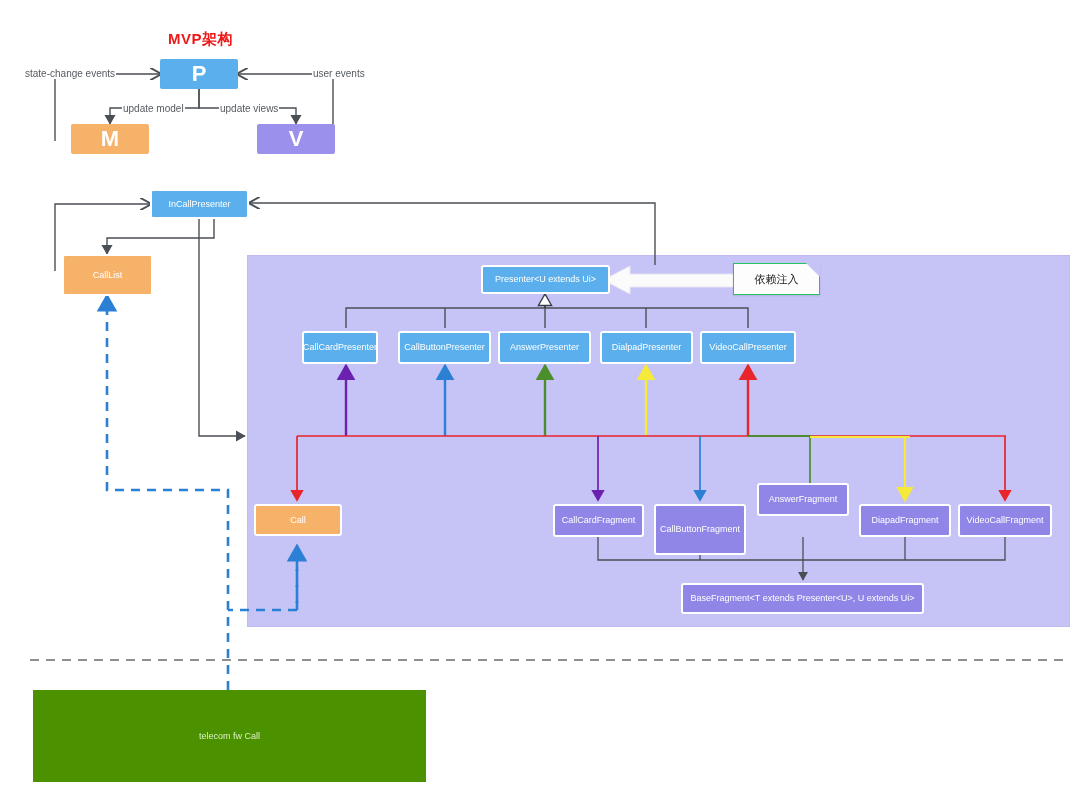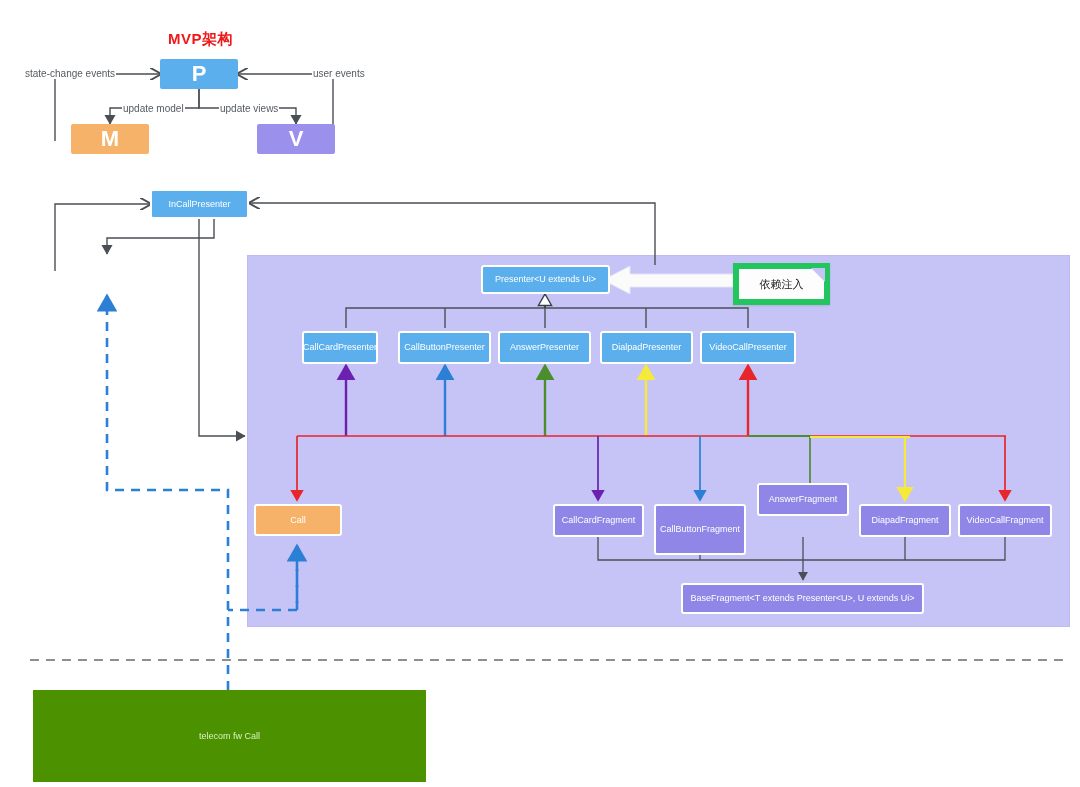--- a/index.html
+++ b/index.html
@@ -14,21 +14,21 @@
   .blue{background:#5aafec;}
   .orange{background:#f7b26a;}
   .purple{background:#9b90ec;}
   .lav{background:#8f86e8;}
   .green-box{background:#4b9100;border:none;color:#d9f2c0;border-radius:0;}
   .panel{position:absolute;background:#c6c4f7;border:1px solid #bdbbf2;}
   .title{position:absolute;color:#f01919;font-weight:bold;font-size:15px;
          letter-spacing:.5px;}
   .edge-label{position:absolute;color:#555a60;font-size:10px;
               background:#ffffff;padding:0 1px;white-space:nowrap;}
-  .callout{position:absolute;background:#fdfdfd;border:6px solid #22c55e;
+  .callout{position:absolute;background:#fdfdfd;border:1px solid #22c55e;
            display:flex;align-items:center;justify-content:center;
            color:#222;font-size:11px;
            box-shadow:0 1px 2px rgba(0,0,0,.10);}
   .callout::after{content:"";position:absolute;right:-1px;top:-1px;
            border-left:14px solid transparent;border-top:14px solid #c6c4f7;}
   .t9{font-size:9px;} .t22{font-size:22px;}
 </style>
 </head>
 <body>
 
@@ -142,20 +142,21 @@
   <div class="node mvp-node blue t22" style="left:160px;top:59px;width:78px;height:30px;">P</div>
   <div class="node mvp-node orange t22" style="left:71px;top:124px;width:78px;height:30px;">M</div>
   <div class="node mvp-node purple t22" style="left:257px;top:124px;width:78px;height:30px;">V</div>
 
   <div class="edge-label" style="left:24px;top:68px;">state-change events</div>
   <div class="edge-label" style="left:312px;top:68px;">user events</div>
   <div class="edge-label" style="left:122px;top:103px;">update model</div>
   <div class="edge-label" style="left:219px;top:103px;">update views</div>
 
   <div class="node blue t9" style="left:150px;top:189px;width:99px;height:30px;">InCallPresenter</div>
+  <div class="node orange t9" style="left:62px;top:254px;width:91px;height:42px;">CallList</div>
 
   <div class="node blue t9" style="left:481px;top:265px;width:129px;height:29px;">Presenter&lt;U extends Ui&gt;</div>
 
   <div class="callout" style="left:733px;top:263px;width:85px;height:30px;">
     <span>依赖注入</span>
   </div>
 
   <div class="node blue t9" style="left:302px;top:331px;width:76px;height:33px;">CallCardPresenter</div>
   <div class="node blue t9" style="left:398px;top:331px;width:93px;height:33px;">CallButtonPresenter</div>
   <div class="node blue t9" style="left:498px;top:331px;width:93px;height:33px;">AnswerPresenter</div>

